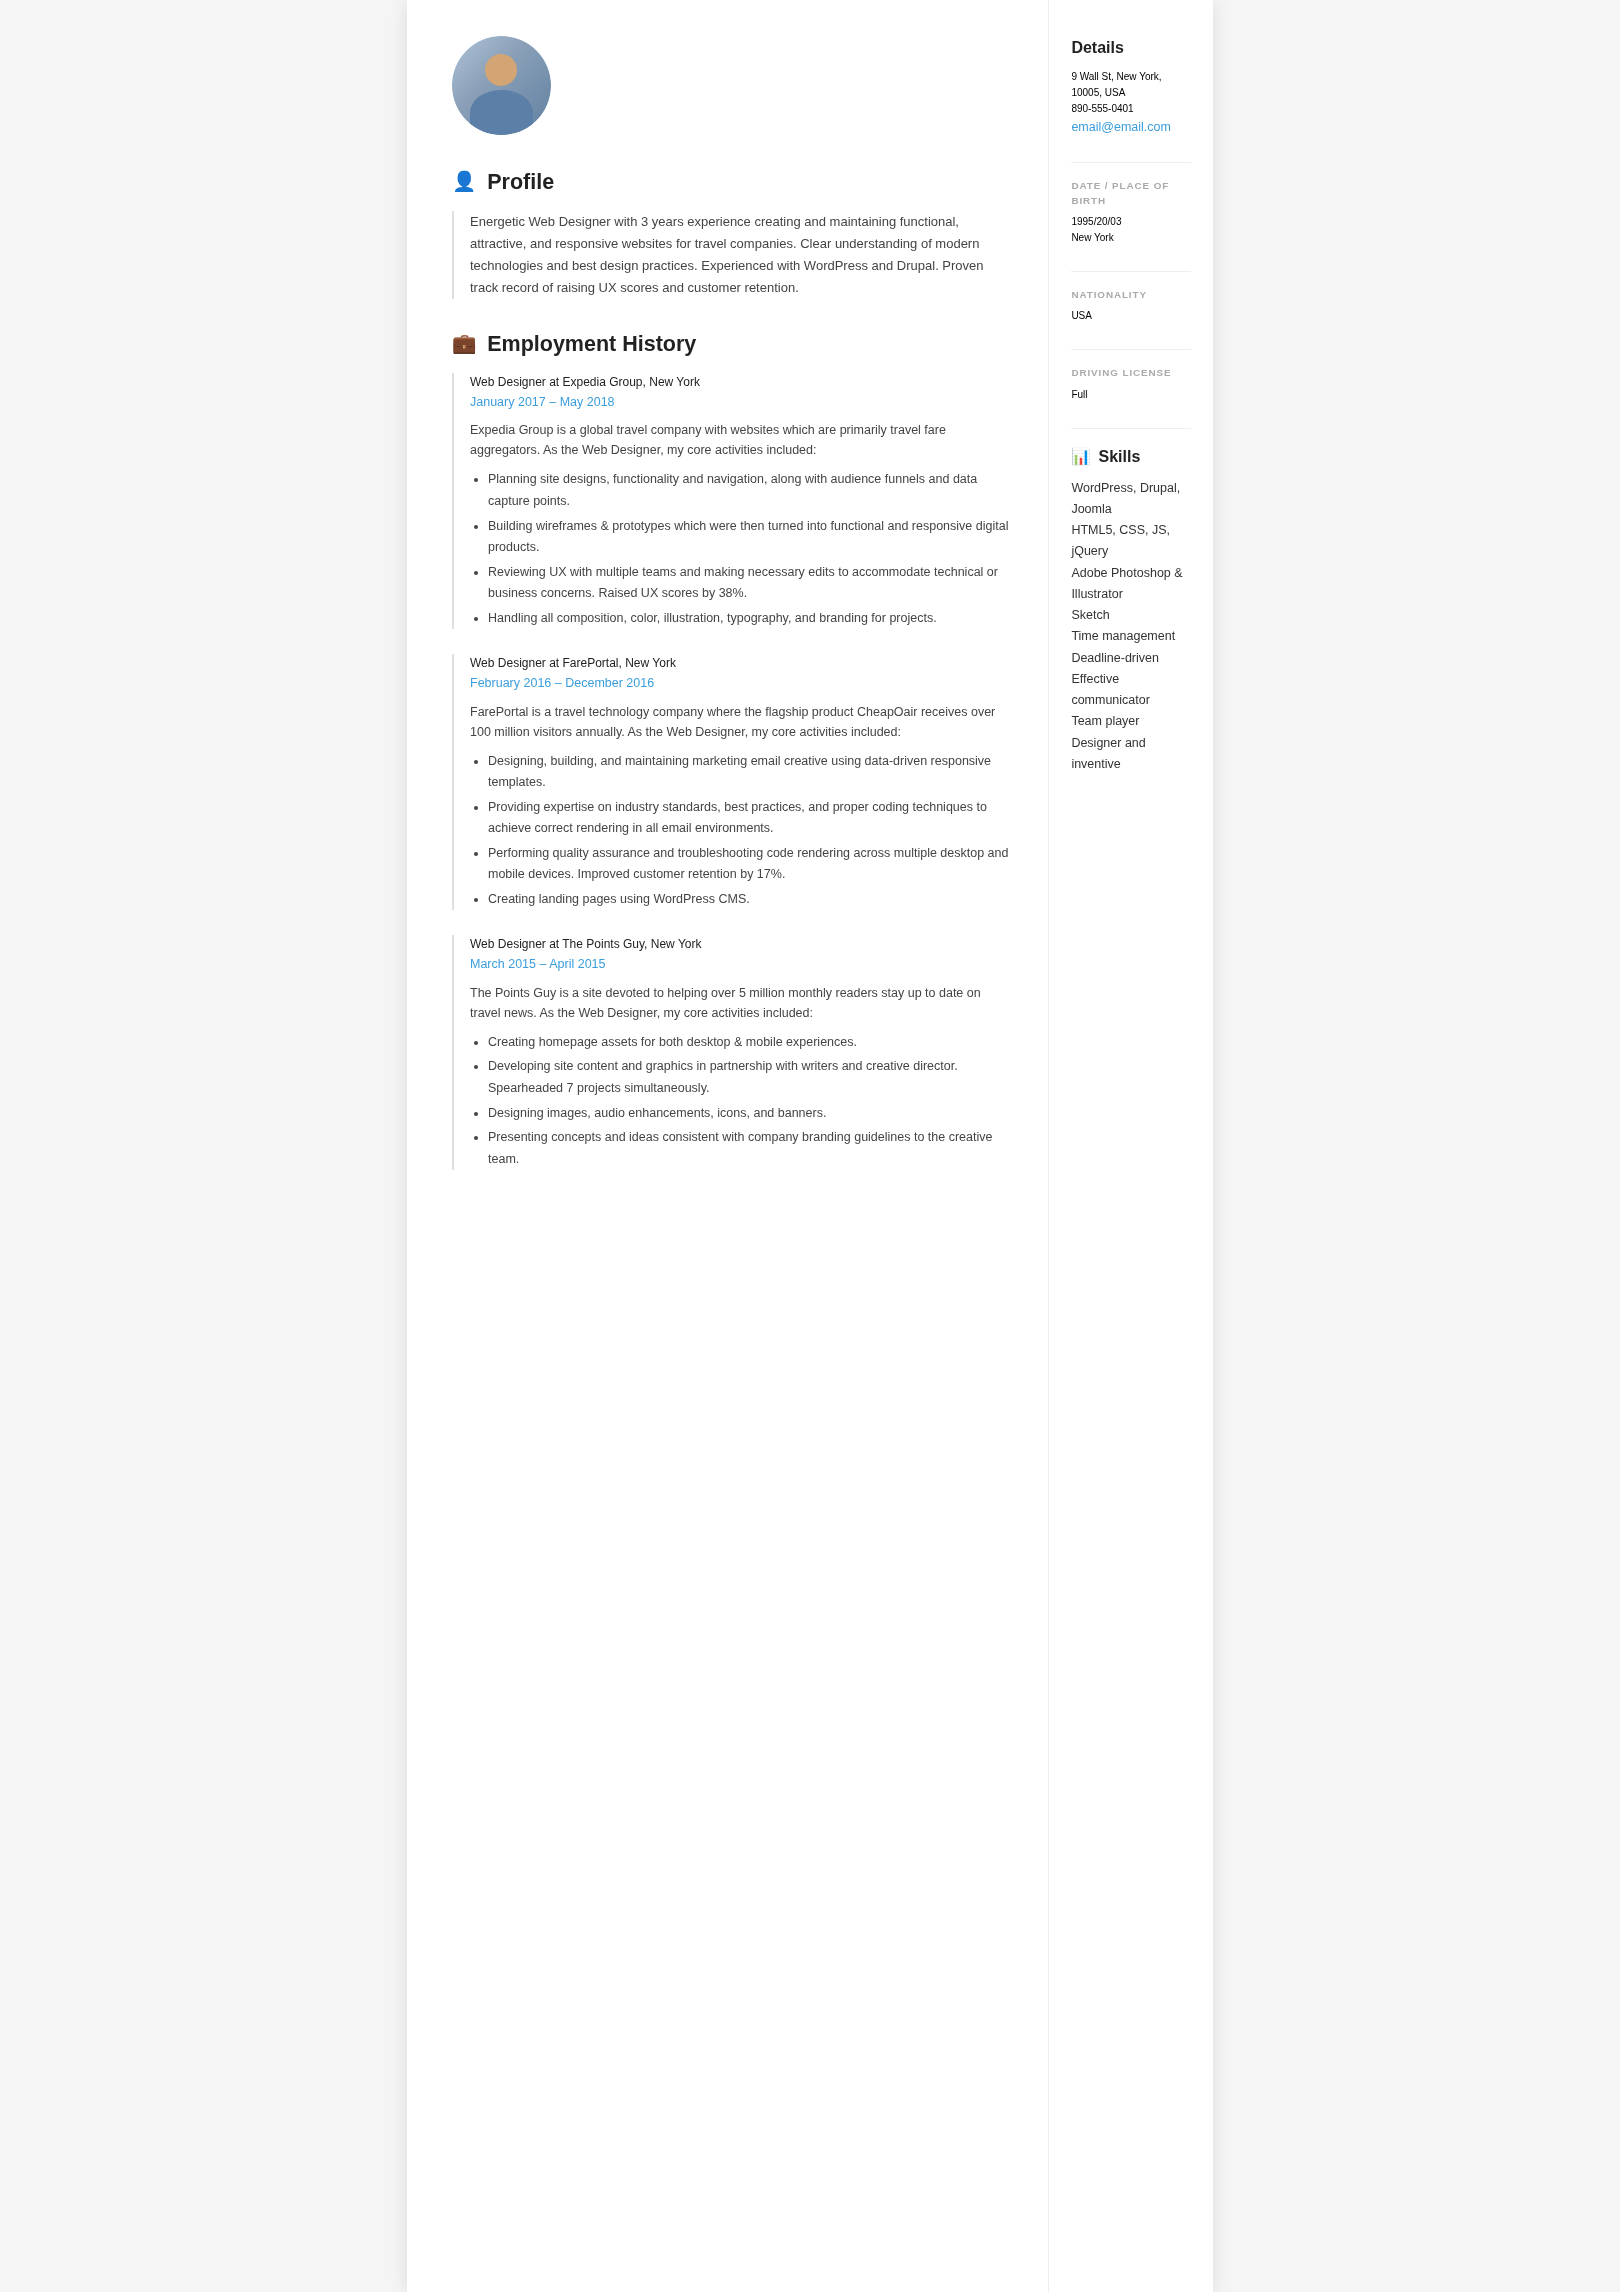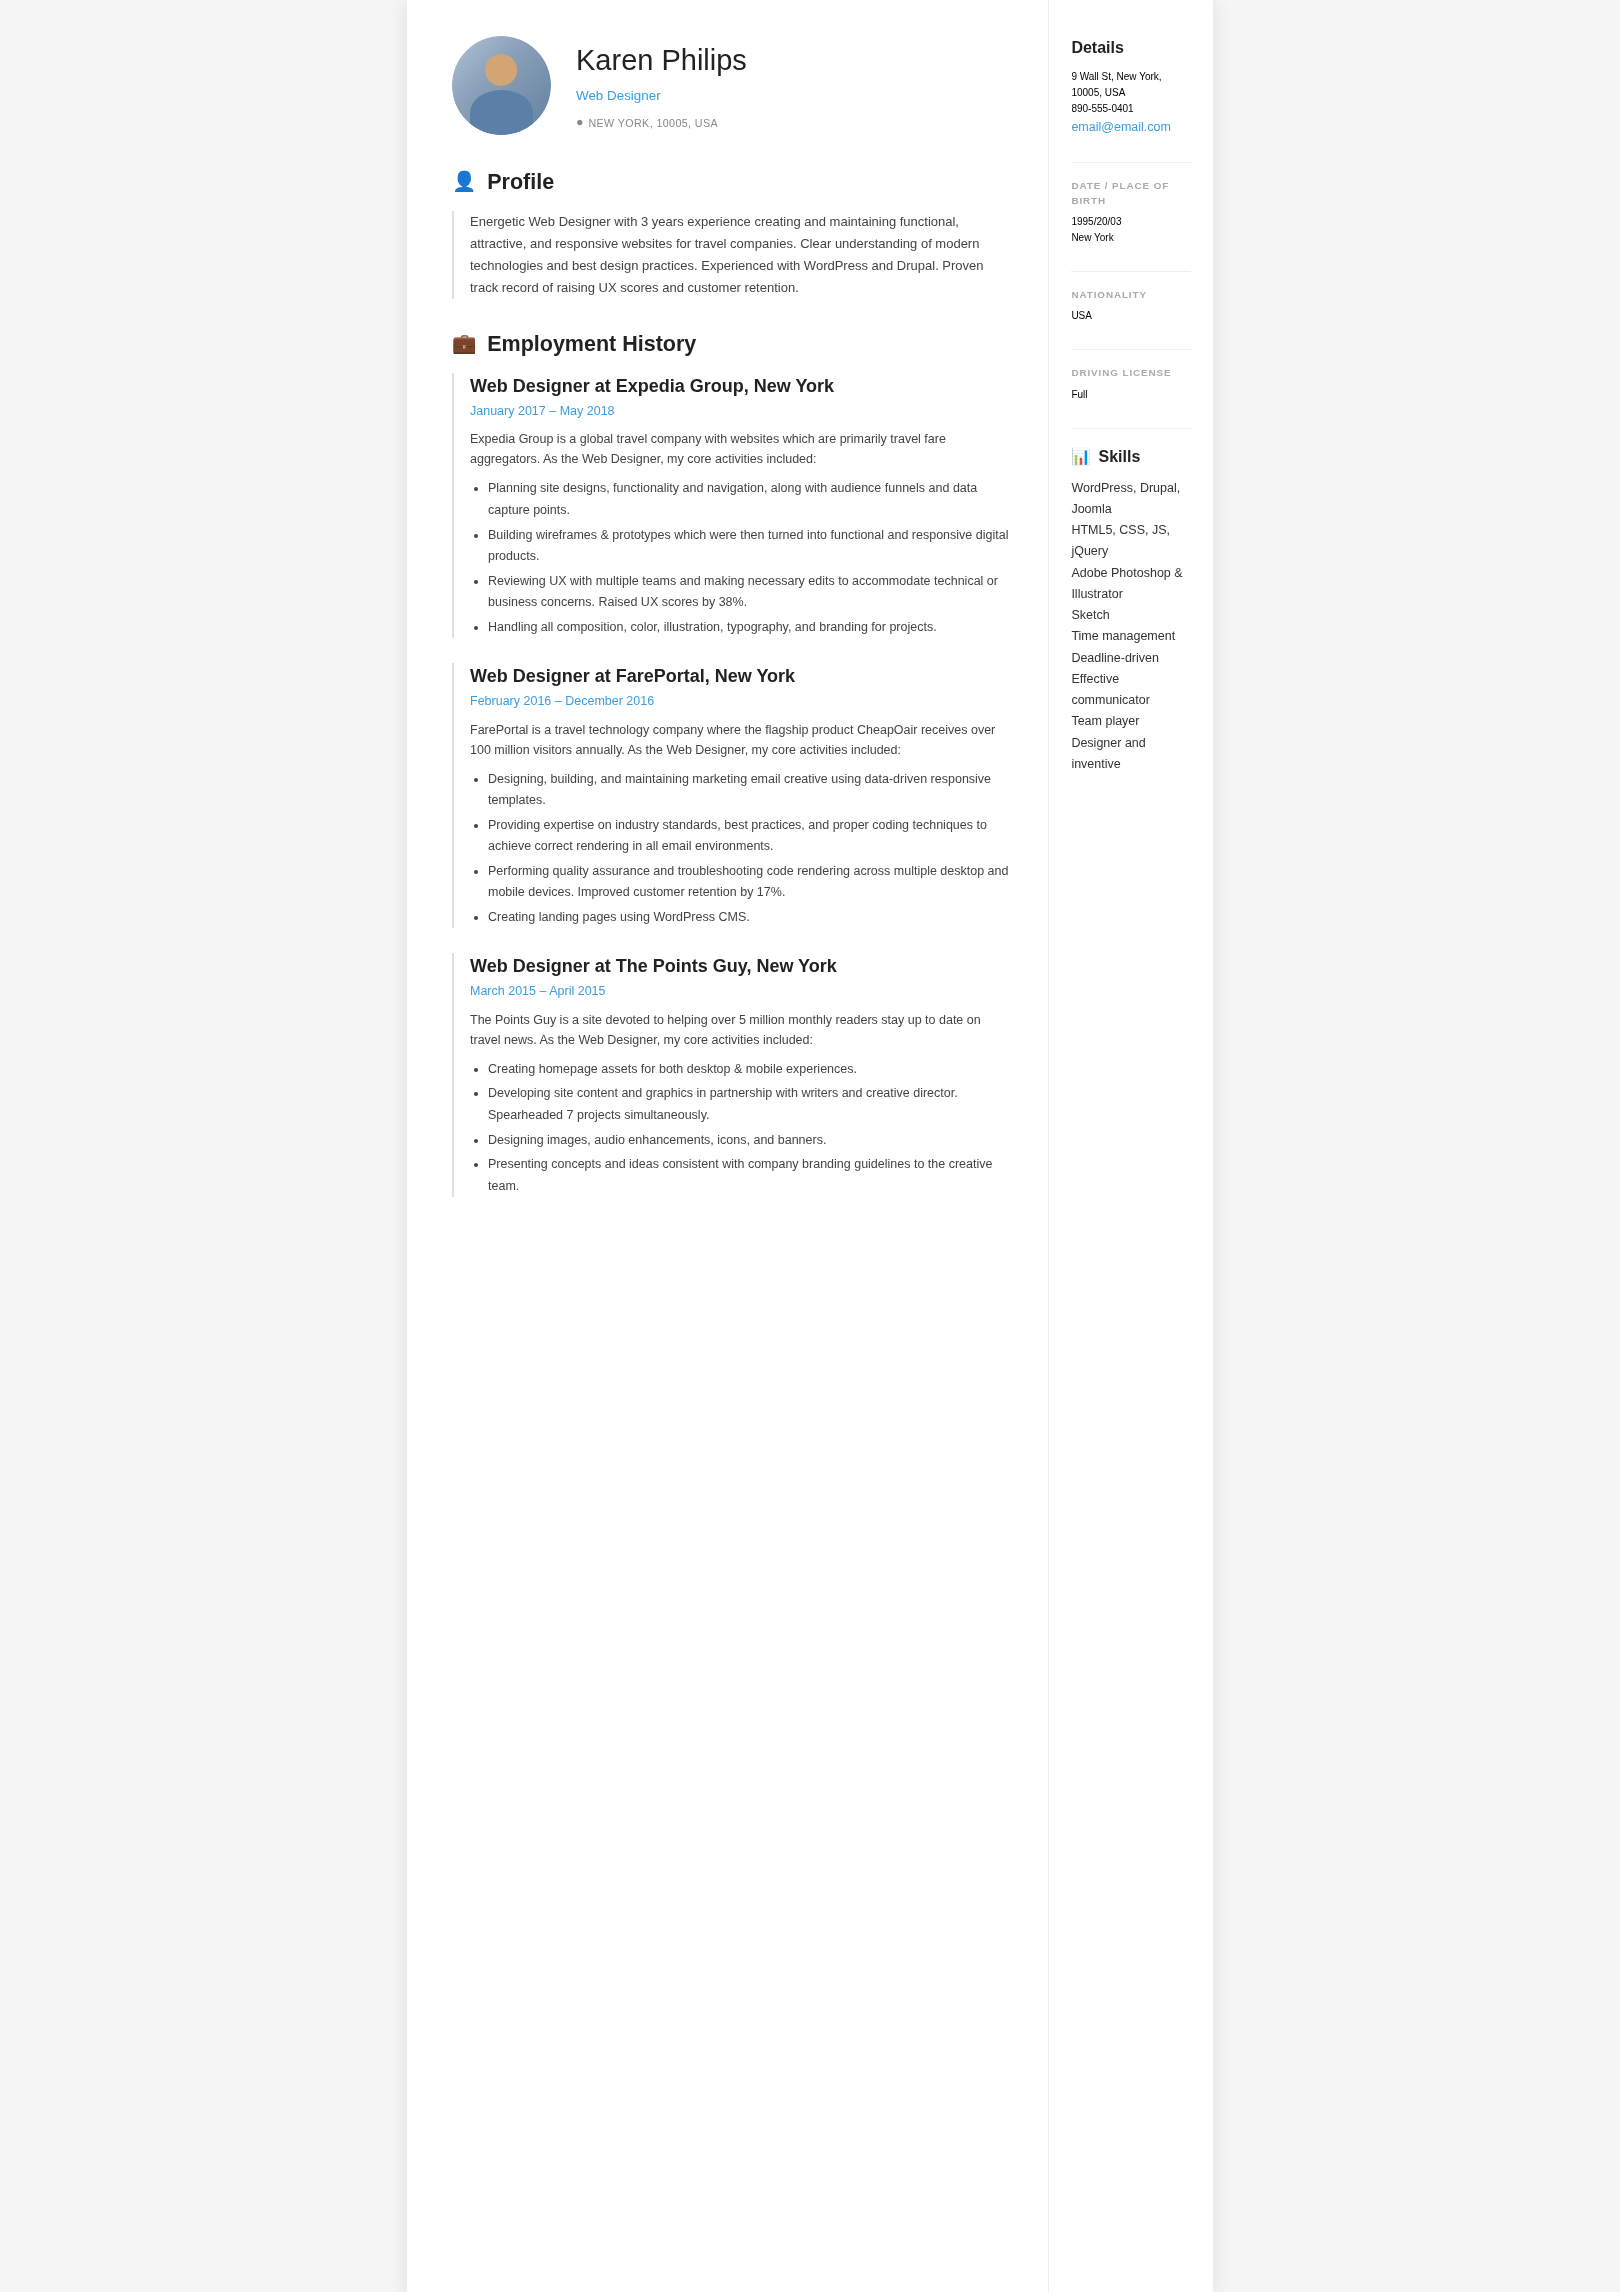--- a/index.html
+++ b/index.html
@@ -135,22 +135,22 @@
       line-height: 1.7;
     }
 
     
     .emp-entry {
       border-left: 2.7px solid #e0e0e0;
       padding-left: 16px;
       margin-bottom: 25px;
     }
     .emp-entry h3 {
-      font-size: 18px;
-      font-weight: 700;
+      font-size: 12px;
+      font-weight: 400;
       color: #222;
       margin-bottom: 1.8px;
     }
     .emp-dates {
       color: #3b9ddd;
       font-size: 12.5px;
       margin-bottom: 9px;
     }
     .emp-desc {
       font-size: 12.5px;
@@ -217,28 +217,20 @@
 </head>
 <body>
 
 <div class="page">
 
   <div class="main-col">
 
     <div class="header">
       <div class="avatar-wrap">
         <div class="avatar-placeholder"></div>
-      </div>
-      <div class="header-info">
-        <h1>Karen Philips</h1>
-        <div class="title">Web Designer</div>
-        <div class="location">
-          <span class="location-icon">●</span>
-          <span>NEW YORK, 10005, USA</span>
-        </div>
       </div>
     </div>
 
     <div class="section">
       <div class="section-header">
         <span class="section-icon">👤</span>
         <span class="section-title">Profile</span>
       </div>
       <div class="profile-text">Energetic Web Designer with 3 years experience creating and maintaining functional, attractive, and responsive websites for travel companies. Clear understanding of modern technologies and best design practices. Experienced with WordPress and Drupal. Proven track record of raising UX scores and customer retention.</div>
     </div>

